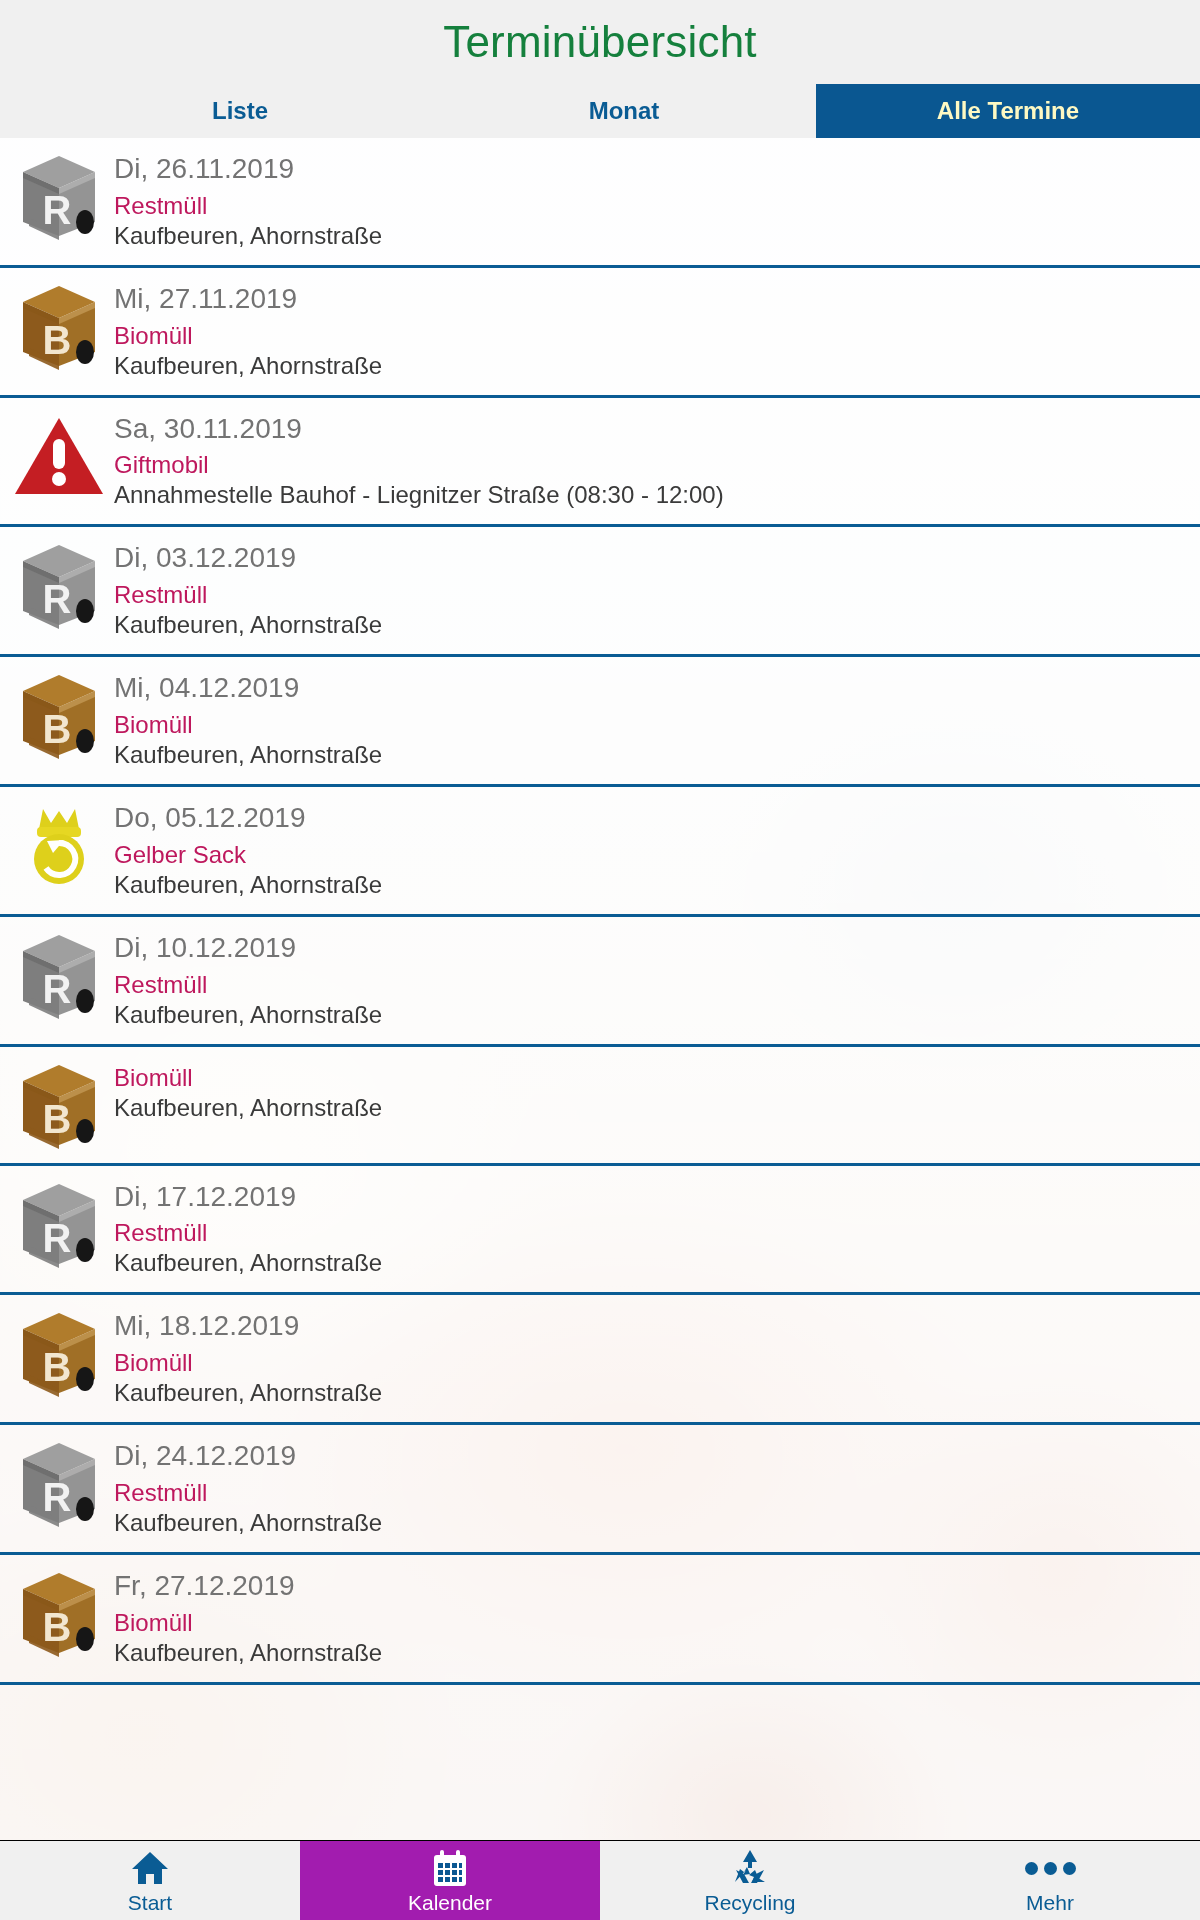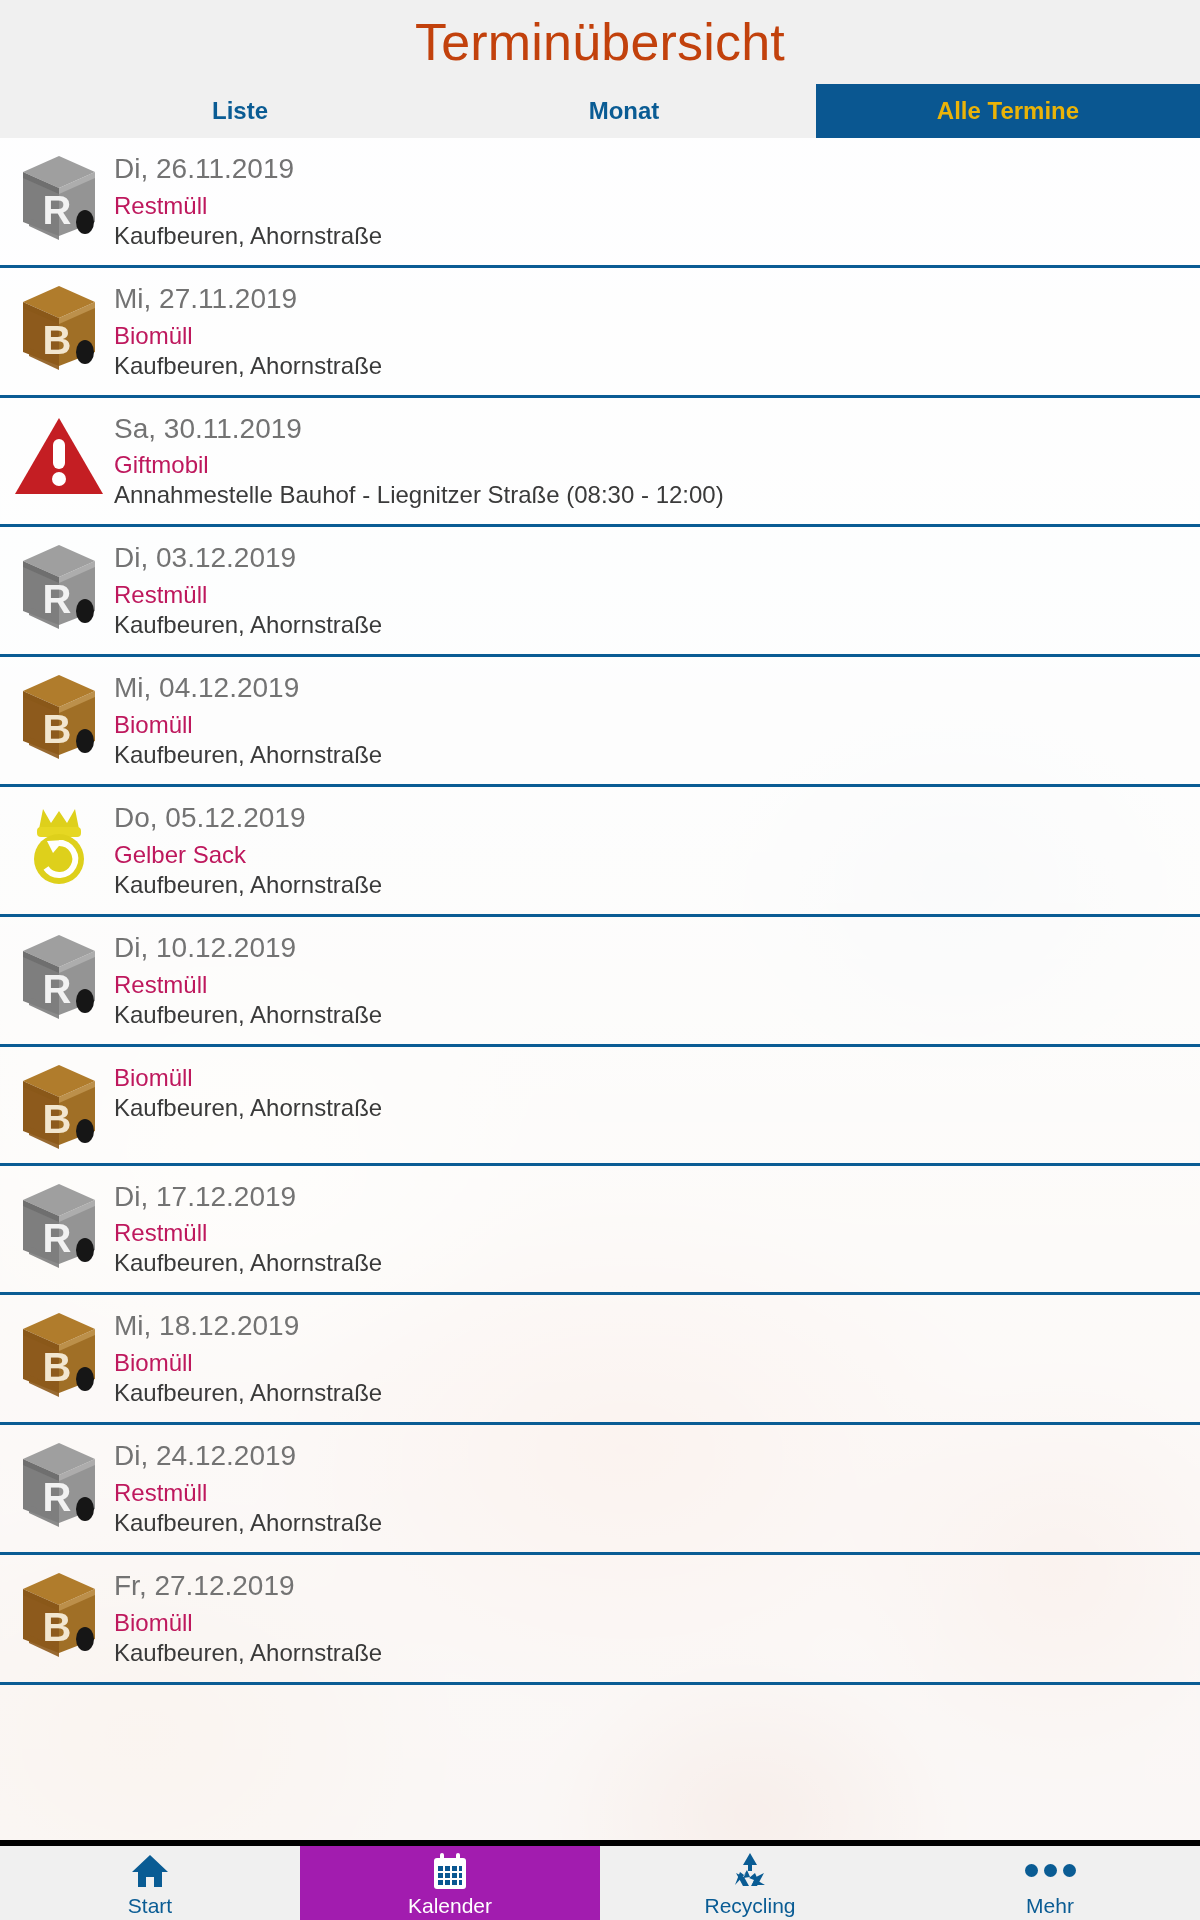--- a/index.html
+++ b/index.html
@@ -66,23 +66,23 @@
   
   #header {
     height: 84px;
     flex: 0 0 84px;
     background: #f0f0f0;
     display: flex;
     align-items: center;
     justify-content: center;
   }
   #page-title {
-    font-size: 52px;
+    font-size: 44px;
     font-weight: 400;
-    color: #c2410c;
+    color: #15803d;
     letter-spacing: 0.2px;
   }
 
   
   #tabbar {
     height: 54px;
     flex: 0 0 54px;
     background: #f0f0f0;
     display: flex;
     align-items: stretch;
@@ -94,21 +94,21 @@
     align-items: center;
     justify-content: center;
     font-size: 24px;
     font-weight: bold;
     color: #0a5c94;
     cursor: pointer;
     user-select: none;
   }
   .tab.active {
     background: #0a5791;
-    color: #eab308;
+    color: #fef9c3;
   }
 
   
   #list {
     flex: 1 1 auto;
     overflow: hidden;
     position: relative;
   }
   .row {
     position: relative;
@@ -155,21 +155,21 @@
   #bottomnav {
     position: absolute;
     left: 0;
     right: 0;
     bottom: 0;
     height: 80px;
     z-index: 5;
     background: #f0f0f0;
     display: flex;
     align-items: stretch;
-    border-top: 6px solid #000000;
+    border-top: 1px solid #000000;
   }
   .navitem {
     flex: 1 1 0;
     display: flex;
     flex-direction: column;
     align-items: center;
     justify-content: center;
     gap: 4px;
     color: #0a5c94;
     cursor: pointer;

